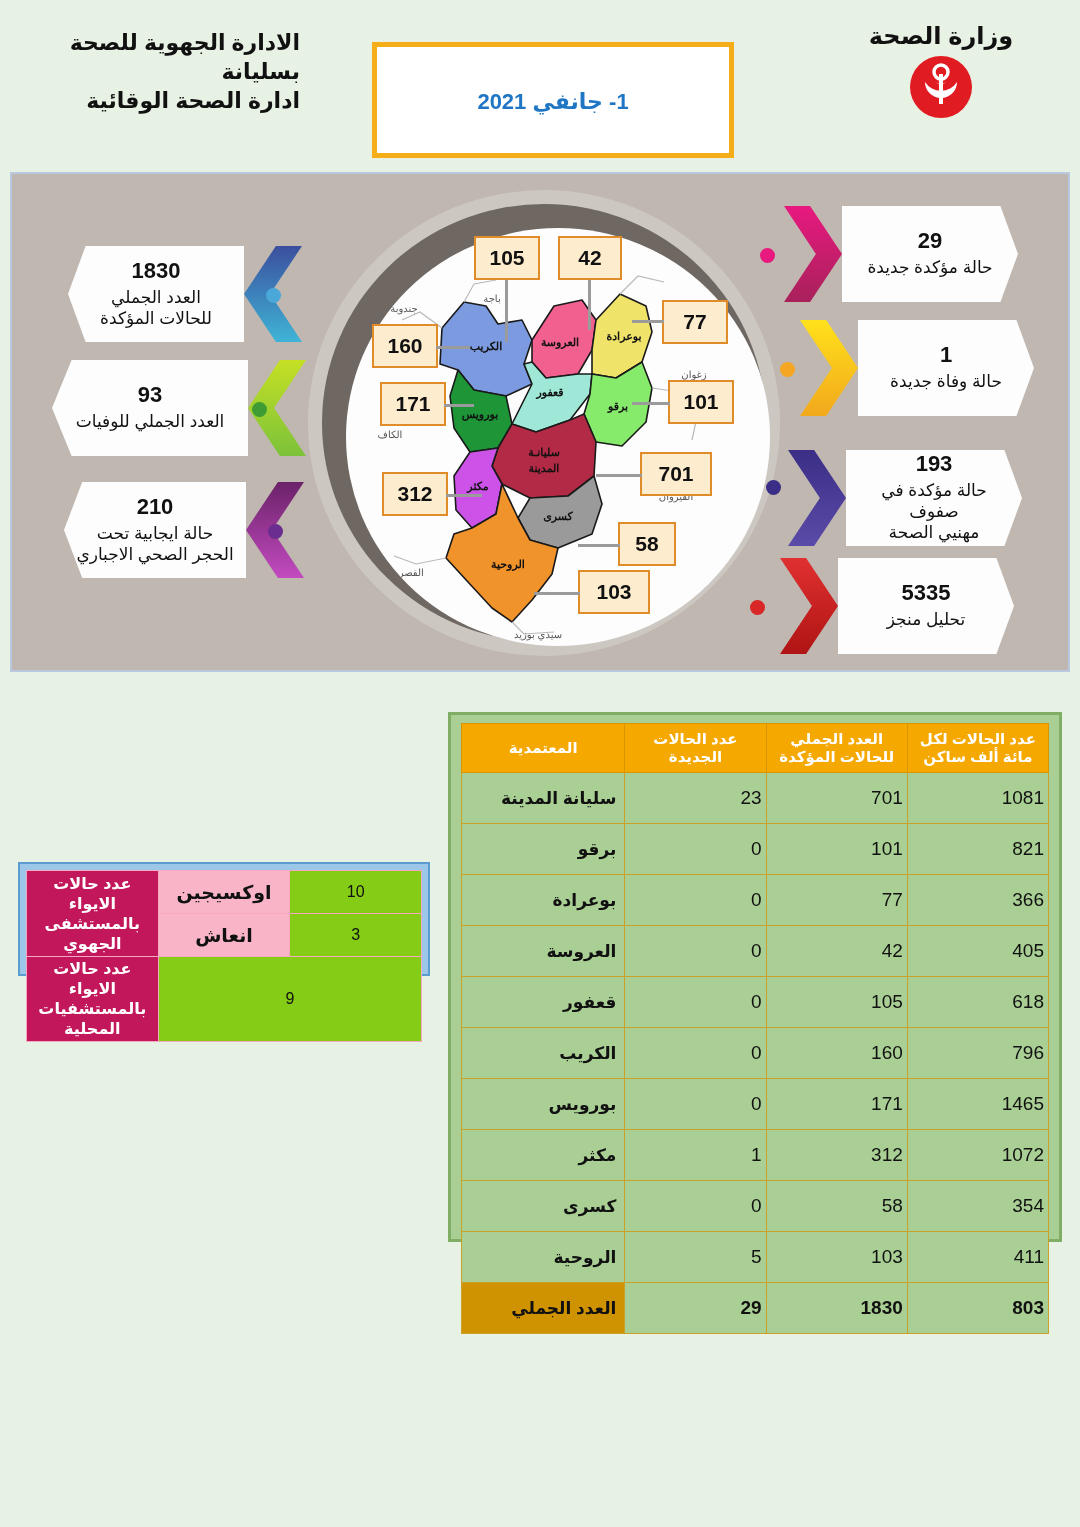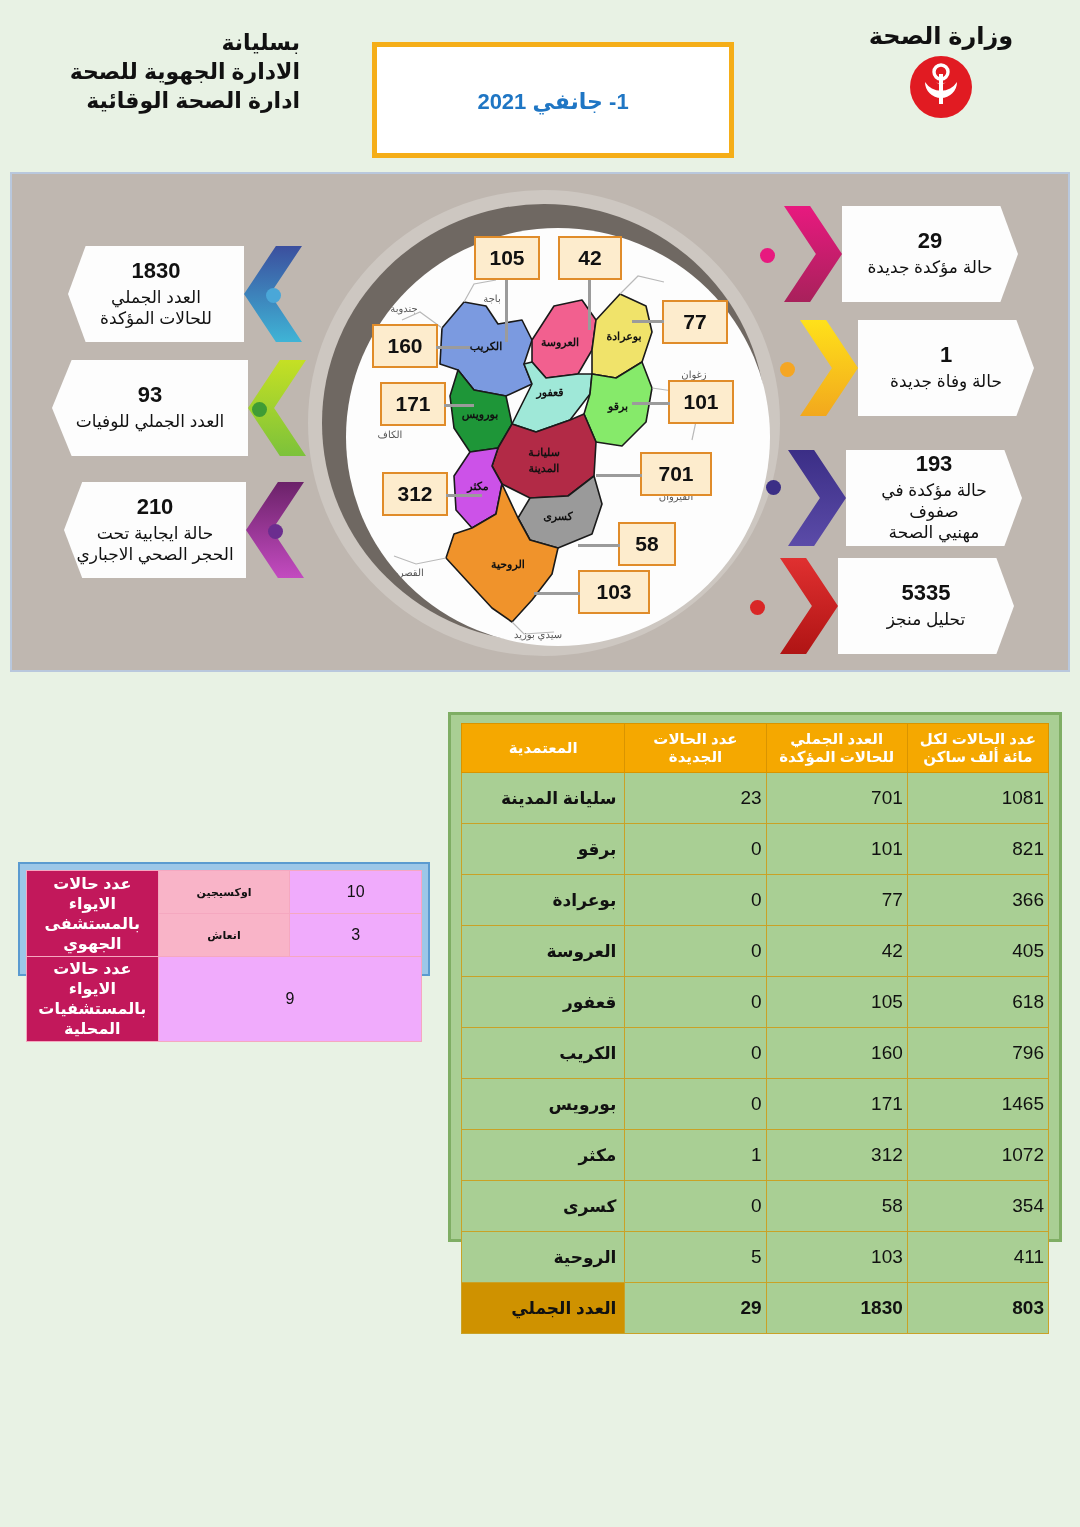--- a/index.html
+++ b/index.html
@@ -57,23 +57,23 @@
   .chev{width:58px;height:96px;}
   .dot{width:15px;height:15px;border-radius:50%;}
 
   
   #beds-panel{left:18px;top:862px;width:412px;height:114px;
      background:#9cc7e8;border:2px solid #5b9bd0;box-sizing:border-box;padding:6px;}
   #beds-table{width:100%;height:100%;border-collapse:collapse;table-layout:fixed;}
   #beds-table td{border:1px solid #f5a8c0;}
   .beds-title{background:#c2185b;color:#fff;font-size:16px;font-weight:bold;
      text-align:center;line-height:1.25;padding:2px 4px;}
-  .beds-sub{background:#f9b4c8;color:#111;font-size:11px;font-weight:bold;
+  .beds-sub{background:#f9b4c8;color:#111;font-size:19px;font-weight:bold;
      text-align:center;padding:2px;}
-  .beds-val{background:#f0abfc;color:#111;font-size:16px;text-align:center;padding:12px;}
+  .beds-val{background:#84cc16;color:#111;font-size:16px;text-align:center;padding:12px;}
 
   
   #table-frame{left:448px;top:712px;width:614px;height:530px;
      background:#a9cf94;border:3px solid #7fae64;box-sizing:border-box;padding:8px 10px;}
   #data-table{width:100%;border-collapse:collapse;table-layout:fixed;}
   #data-table th{background:#f5a800;color:#fff;font-size:15px;font-weight:bold;
      line-height:1.2;padding:6px 4px;border:1px solid #d99400;text-align:center;}
   #data-table td{background:#a9cf94;color:#111;font-size:19px;
      padding:8px 4px;border:1px solid #c9a227;height:34px;}
   #data-table td.name{font-size:17px;font-weight:bold;text-align:right;padding-right:8px;}
@@ -95,22 +95,22 @@
       <svg width="62" height="62" viewBox="0 0 62 62" aria-hidden="true">
         <path d="M15 26 a16 16 0 0 0 32 0 a19 19 0 0 1 -32 0 z" fill="#fff"></path>
         <rect x="29" y="18" width="4" height="30" fill="#fff"></rect>
         <circle cx="31" cy="16" r="7" fill="none" stroke="#fff" stroke-width="3.4"></circle>
         <path d="M26 26 q5 4 10 0 q-5 5 -10 0z" fill="#fff"></path>
       </svg>
     </div>
   </div>
 
   <div class="abs" id="org-block">
+    <div>الادارة الجهوية للصحة</div>
     <div>بسليانة</div>
-    <div>الادارة الجهوية للصحة</div>
     <div>ادارة الصحة الوقائية</div>
   </div>
 
   <div class="abs" id="title-box">
     <div id="title-date">1- جانفي 2021</div>
   </div>
 </div>
 
 <div class="abs" id="main-panel">
 

